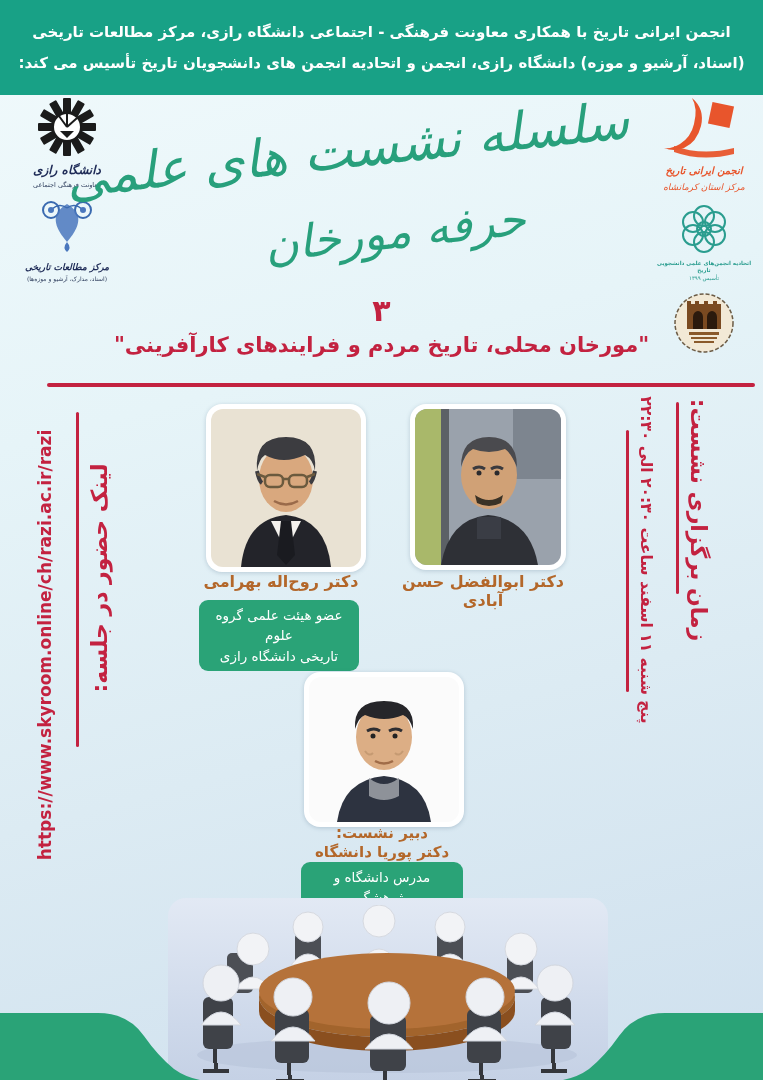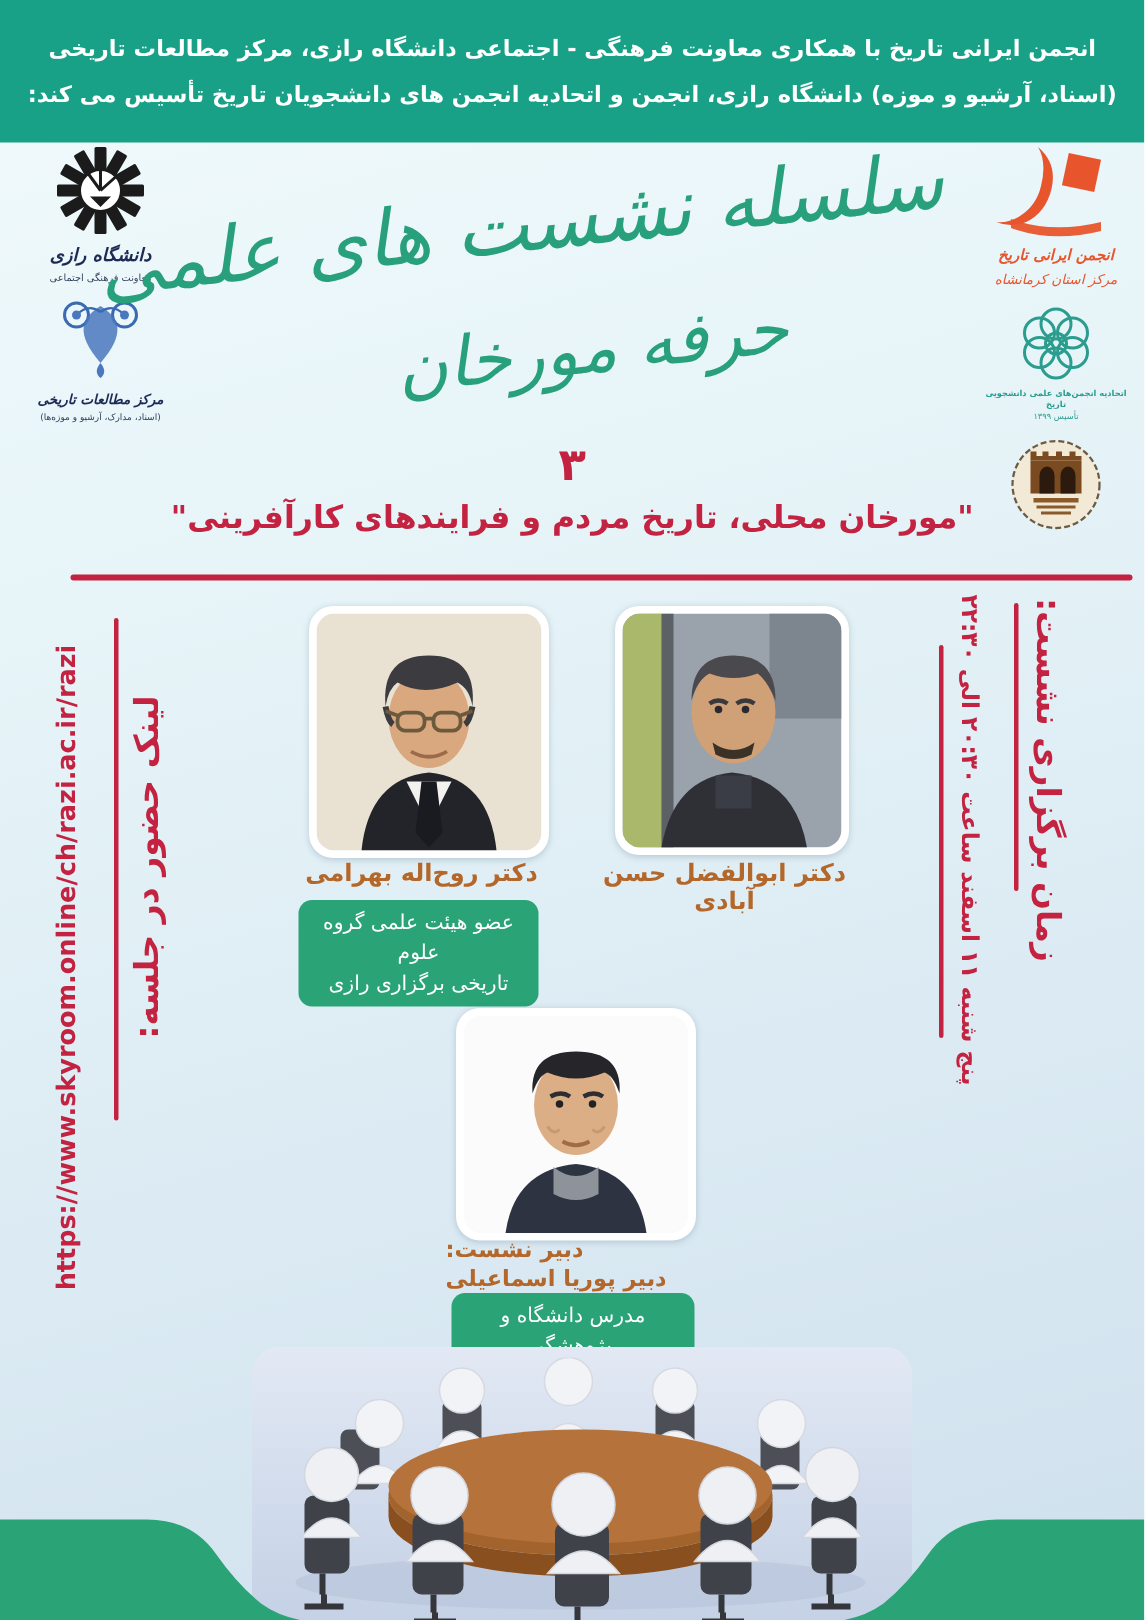--- a/index.html
+++ b/index.html
@@ -32,21 +32,21 @@
   .vleft{transform:translate(-50%,-50%) rotate(-90deg);}
   .vright{transform:translate(-50%,-50%) rotate(90deg);}
   
   .logo-col{position:absolute;text-align:center;}
   .logo-cap{line-height:1.35;}
   
   .photo-frame{position:absolute;background:#fff;border-radius:16px;padding:5px;
     box-shadow:0 1px 4px rgba(60,90,120,.25);}
   .photo-frame svg{display:block;border-radius:12px;}
   .spk-name{position:absolute;color:#b3672a;font-weight:bold;font-size:16px;text-align:center;direction:rtl;}
-  .spk-label{position:absolute;color:#b3672a;font-weight:bold;font-size:15px;text-align:left;direction:rtl;line-height:1.25;}
+  .spk-label{position:absolute;color:#b3672a;font-weight:bold;font-size:15px;text-align:center;direction:rtl;line-height:1.25;}
   .badge{position:absolute;background:#2aa377;color:#fff;font-weight:normal;font-size:13.5px;
     text-align:center;direction:rtl;border-radius:9px;padding:5px 6px;line-height:1.5;}
   
   .illus-bg{position:absolute;left:168px;top:898px;width:440px;height:182px;
     background:linear-gradient(180deg,#e2e9f4 0%,#cdd8ea 70%,#c5d1e5 100%);border-radius:18px 18px 0 0;}
   .wave{position:absolute;left:0;top:980px;width:763px;height:100px;}
 </style>
 </head>
 <body>
 
@@ -171,21 +171,21 @@
         <rect x="54" y="66" width="18" height="12" rx="5"></rect>
         <rect x="78" y="66" width="18" height="12" rx="5"></rect>
         <path d="M72 70 h6 M54 68 l-8 -3 M96 68 l8 -3"></path>
       </g>
       <path d="M63 92 q12 7 24 0" stroke="#9a6a4a" stroke-width="2.5" fill="none"></path>
     </svg>
   </div>
   <div class="spk-name" style="left:196px;top:572px;width:170px;">دکتر روح‌اله بهرامی</div>
   <div class="badge" style="left:199px;top:600px;width:148px;">
     <div>عضو هیئت علمی گروه علوم</div>
-    <div>تاریخی برگزاری رازی</div>
+    <div>تاریخی دانشگاه رازی</div>
   </div>
 
   <div class="photo-frame" style="left:410px;top:404px;">
     <svg width="146" height="156" viewBox="0 0 146 156">
       <rect width="146" height="156" fill="#9aa2ac"></rect>
       <rect x="0" y="0" width="26" height="156" fill="#a9b86a"></rect>
       <rect x="26" y="0" width="8" height="156" fill="#5c6166"></rect>
       <rect x="98" y="0" width="48" height="70" fill="#7d858f"></rect>
       <path d="M26 156 q8 -46 47 -50 q42 4 50 50 z" fill="#2e3036"></path>
       <path d="M62 108 h24 v22 h-24 z" fill="#3a3d45"></path>
@@ -208,21 +208,21 @@
       <path d="M46 52 q-2 -28 29 -28 q31 0 29 28 q-4 -12 -10 -14 q-19 8 -38 0 q-6 2 -10 14 z" fill="#26262a"></path>
       <path d="M58 54 q7 -4 13 0 M80 54 q7 -4 13 0" stroke="#2e2e32" stroke-width="3" fill="none"></path>
       <circle cx="64" cy="59" r="2.5" fill="#222"></circle>
       <circle cx="86" cy="59" r="2.5" fill="#222"></circle>
       <path d="M66 84 q9 5 18 0" stroke="#a06c48" stroke-width="2.5" fill="none"></path>
       <path d="M56 74 q4 6 8 2 M94 74 q-4 6 -8 2" stroke="#c59a72" stroke-width="2" fill="none"></path>
     </svg>
   </div>
   <div class="spk-label" style="left:297px;top:824px;width:170px;">
     <div>دبیر نشست:</div>
-    <div>دبیر پوریا اسماعیلی</div>
+    <div>دکتر پوریا دانشگاه</div>
   </div>
   <div class="badge" style="left:301px;top:862px;width:150px;">
     <div>مدرس دانشگاه و پژوهشگر</div>
     <div>تاریخ</div>
   </div>
 
   <div class="illus-bg"></div>
   <svg class="wave" style="top:905px;height:175px;left:175px;width:425px;position:absolute;" viewBox="0 0 425 175">
     <ellipse cx="212" cy="150" rx="190" ry="18" fill="#b9c5da" opacity=".65"></ellipse>
 

